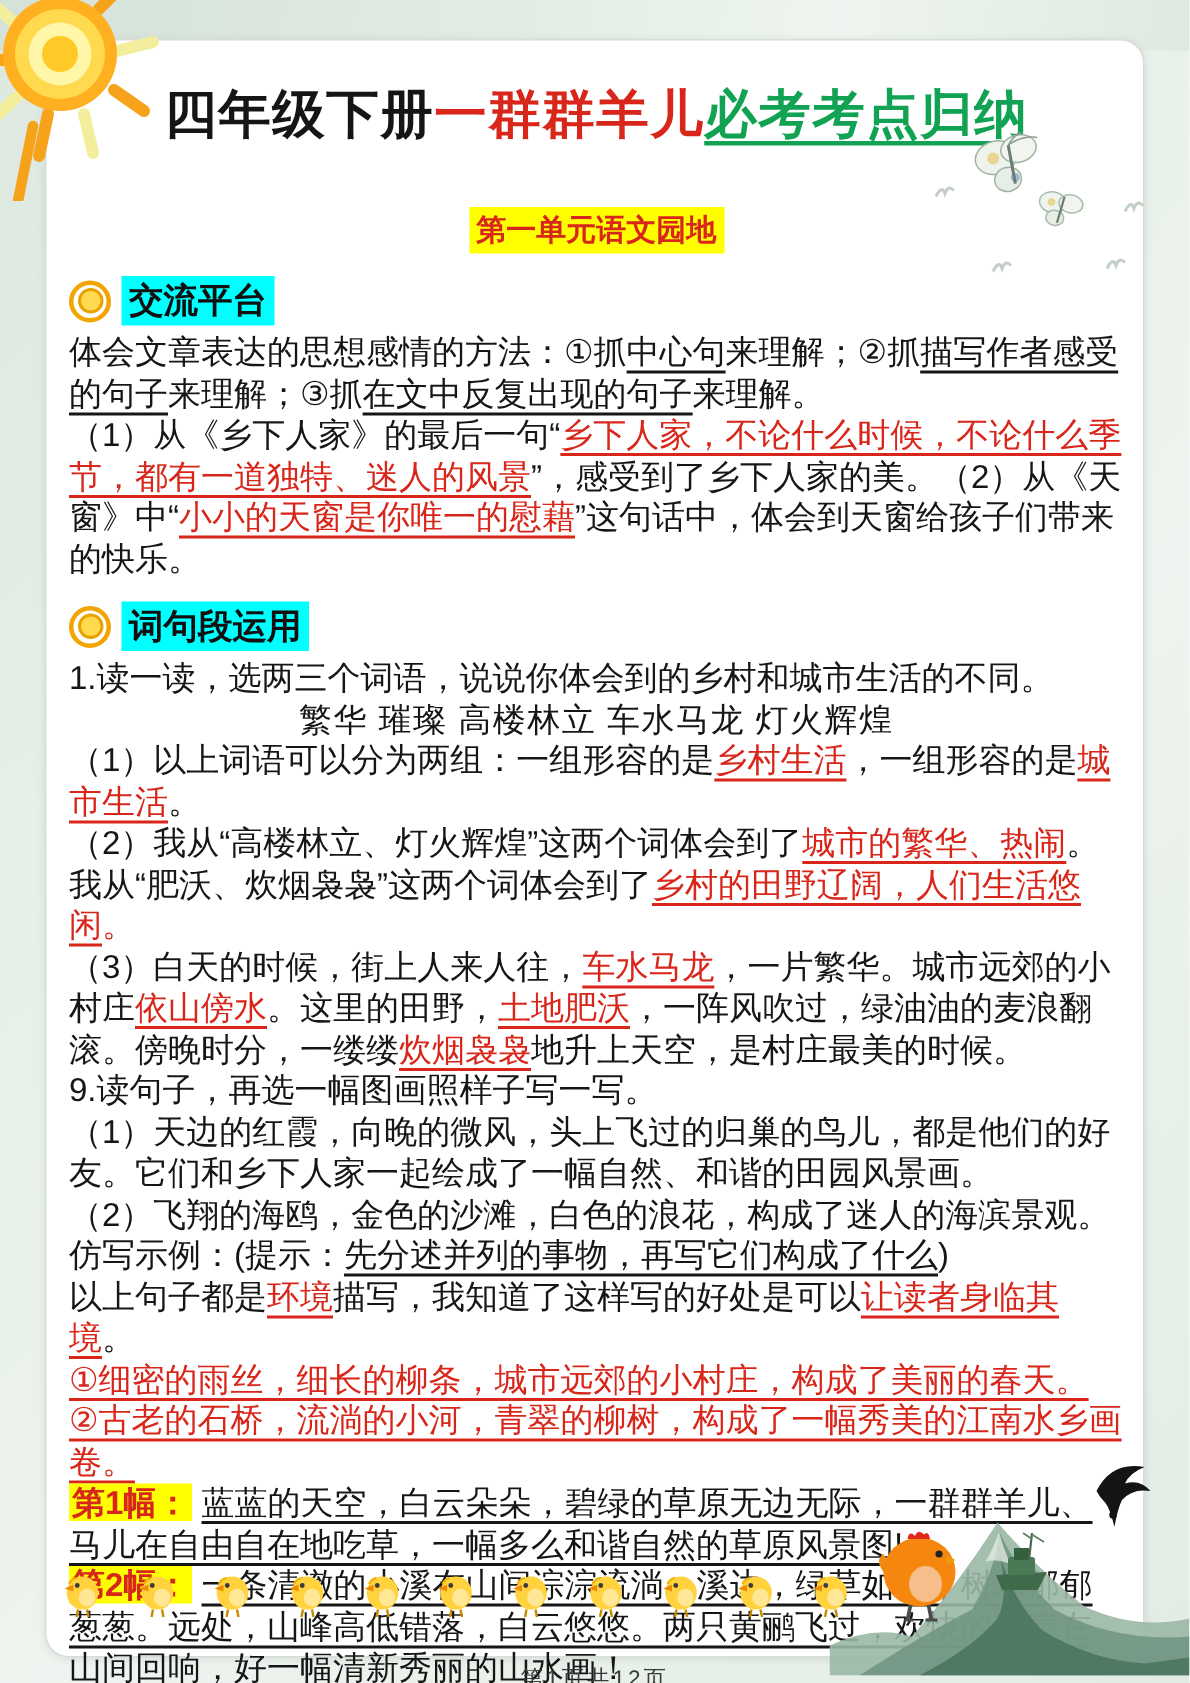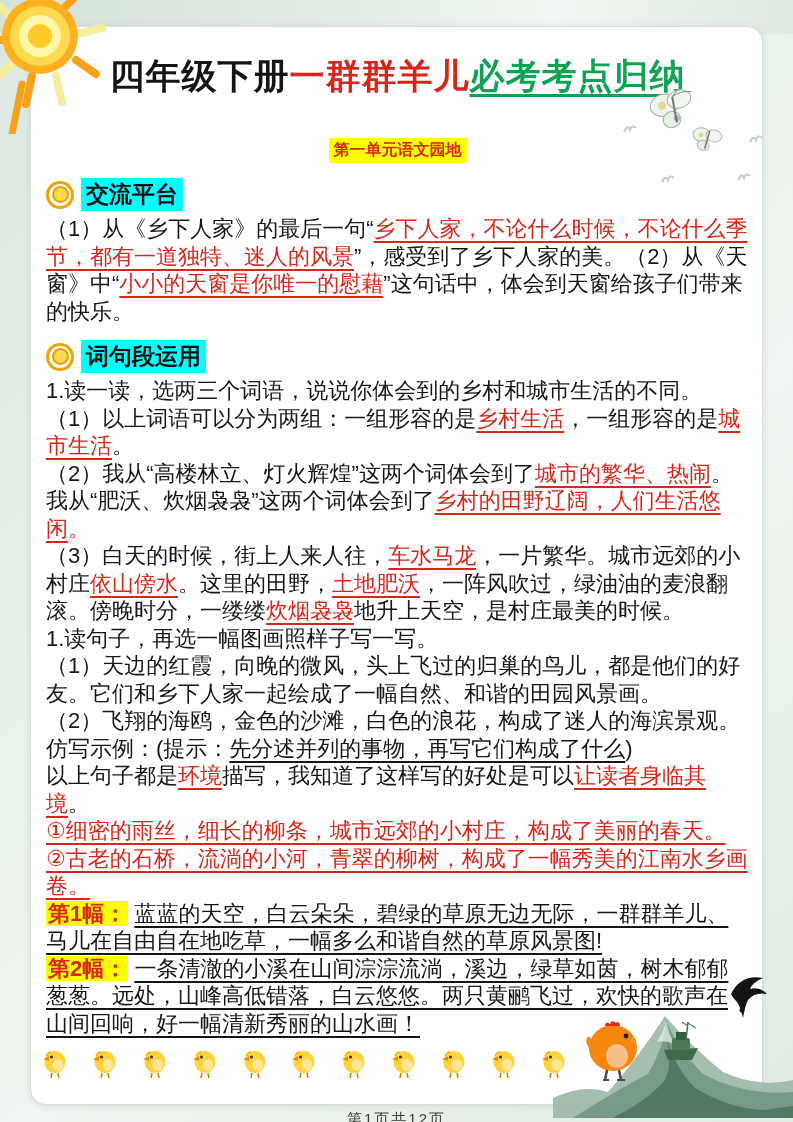--- a/index.html
+++ b/index.html
@@ -15,21 +15,21 @@
     background:#ffffff;border-radius:16px;border:1px solid #d9ddd9;
     box-shadow:0 1px 6px rgba(60,80,70,.12);
   }
   .content{position:absolute;left:15px;right:13px;top:20px;}
   .doc-title{text-align:center;font-size:35px;font-weight:bold;letter-spacing:1px;margin-top:6px;}
   .t-black{color:#151515;text-align:center;}
   .t-red{color:var(--red);}
   .t-green{color:var(--green);text-decoration:underline;text-decoration-thickness:3px;text-underline-offset:6px;}
   .subtitle-wrap{text-align:center;margin-top:38px;margin-bottom:10px;}
   .subtitle{display:inline-block;background:var(--yellow);color:var(--red);
-    font-size:16px;font-weight:bold;padding:2px 5px;}
+    font-size:20px;font-weight:bold;padding:2px 5px;}
   .section-header{display:flex;align-items:center;gap:7px;margin:15px 0 4px 0;}
   .sec-icon{width:22px;height:22px;border-radius:50%;border:3px solid #f2a400;background:#ffffff;
     display:flex;align-items:center;justify-content:center;flex:0 0 auto;}
   .sec-icon-core{width:13px;height:13px;border-radius:50%;background:#ffd94e;border:2px solid #e8a300;}
   .sec-label{background:var(--cyan);color:#101010;font-size:23px;font-weight:bold;padding:1px 5px;}
   .p{font-size:22px;line-height:27.5px;color:#161616;text-align:left;word-break:break-all;}
   .p.center{text-align:center;letter-spacing:1px;}
   .run-k{color:#161616;}
   .run-r{color:var(--red);}
   .run-ku{color:#161616;text-decoration:underline;text-decoration-thickness:1.5px;text-underline-offset:5px;}
@@ -62,32 +62,34 @@
     <div class="subtitle-wrap">
       <span class="subtitle">第一单元语文园地</span>
     </div>
     <div>
         <div class="section-header">
           <span class="sec-icon">
             <span class="sec-icon-core"></span>
           </span>
           <span class="sec-label">交流平台</span>
         </div>
+        <div class="p"><span class="run-k">体会文章表达的思想感情的方法：①抓</span><span class="run-ku">中心句</span><span class="run-k">来理解；②抓</span><span class="run-ku">描写作者感受的句子</span><span class="run-k">来理解；③抓</span><span class="run-ku">在文中反复出现的句子</span><span class="run-k">来理解。</span></div>
         <div class="p"><span class="run-k">（1）从《乡下人家》的最后一句“</span><span class="run-ru">乡下人家，不论什么时候，不论什么季节，都有一道独特、迷人的风景</span><span class="run-k">”，感受到了乡下人家的美。（2）从《天窗》中“</span><span class="run-ru">小小的天窗是你唯一的慰藉</span><span class="run-k">”这句话中，体会到天窗给孩子们带来的快乐。</span></div>
         <div class="section-header">
           <span class="sec-icon">
             <span class="sec-icon-core"></span>
           </span>
           <span class="sec-label">词句段运用</span>
         </div>
         <div class="p"><span class="run-k">1.读一读，选两三个词语，说说你体会到的乡村和城市生活的不同。</span></div>
+        <div class="p center"><span class="run-k">繁华  璀璨  高楼林立  车水马龙  灯火辉煌</span></div>
         <div class="p"><span class="run-k">（1）以上词语可以分为两组：一组形容的是</span><span class="run-ru">乡村生活</span><span class="run-k">，一组形容的是</span><span class="run-ru">城市生活</span><span class="run-k">。</span></div>
         <div class="p"><span class="run-k">（2）我从“高楼林立、灯火辉煌”这两个词体会到了</span><span class="run-ru">城市的繁华、热闹</span><span class="run-k">。我从“肥沃、炊烟袅袅”这两个词体会到了</span><span class="run-ru">乡村的田野辽阔，人们生活悠闲</span><span class="run-r">。</span></div>
         <div class="p"><span class="run-k">（3）白天的时候，街上人来人往，</span><span class="run-ru">车水马龙</span><span class="run-k">，一片繁华。城市远郊的小村庄</span><span class="run-ru">依山傍水</span><span class="run-k">。这里的田野，</span><span class="run-ru">土地肥沃</span><span class="run-k">，一阵风吹过，绿油油的麦浪翻滚。傍晚时分，一缕缕</span><span class="run-ru">炊烟袅袅</span><span class="run-k">地升上天空，是村庄最美的时候。</span></div>
-        <div class="p"><span class="run-k">1.读句子，再选一幅图画照样子写一写。</span></div>
+        <div class="p"><span class="run-k">9.读句子，再选一幅图画照样子写一写。</span></div>
         <div class="p"><span class="run-k">（1）天边的红霞，向晚的微风，头上飞过的归巢的鸟儿，都是他们的好友。它们和乡下人家一起绘成了一幅自然、和谐的田园风景画。</span></div>
         <div class="p"><span class="run-k">（2）飞翔的海鸥，金色的沙滩，白色的浪花，构成了迷人的海滨景观。</span></div>
         <div class="p"><span class="run-k">仿写示例：(提示：</span><span class="run-ku">先分述并列的事物，再写它们构成了什么</span><span class="run-k">)</span></div>
         <div class="p"><span class="run-k">以上句子都是</span><span class="run-ru">环境</span><span class="run-k">描写，我知道了这样写的好处是可以</span><span class="run-ru">让读者身临其境</span><span class="run-k">。</span></div>
         <div class="p"><span class="run-ru">①细密的雨丝，细长的柳条，城市远郊的小村庄，构成了美丽的春天。</span></div>
         <div class="p"><span class="run-ru">②古老的石桥，流淌的小河，青翠的柳树，构成了一幅秀美的江南水乡画卷。</span></div>
         <div class="p"><span class="run-rh">第1幅：</span><span class="run-k"> </span><span class="run-ku">蓝蓝的天空，白云朵朵，碧绿的草原无边无际，一群群羊儿、马儿在自由自在地吃草，一幅多么和谐自然的草原风景图!</span></div>
         <div class="p"><span class="run-rh">第2幅：</span><span class="run-k"> </span><span class="run-ku">一条清澈的小溪在山间淙淙流淌，溪边，绿草如茵，树木郁郁葱葱。远处，山峰高低错落，白云悠悠。两只黄鹂飞过，欢快的歌声在山间回响，好一幅清新秀丽的山水画！</span></div>
       </div>
   </div>

